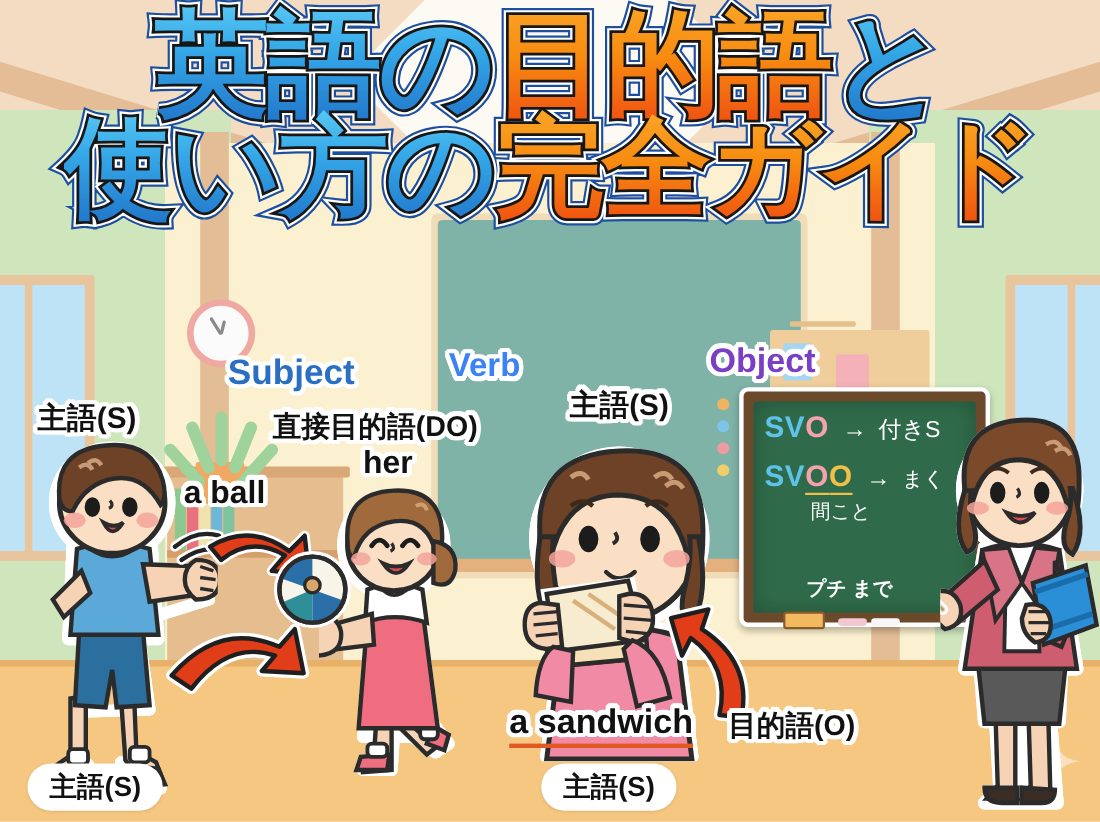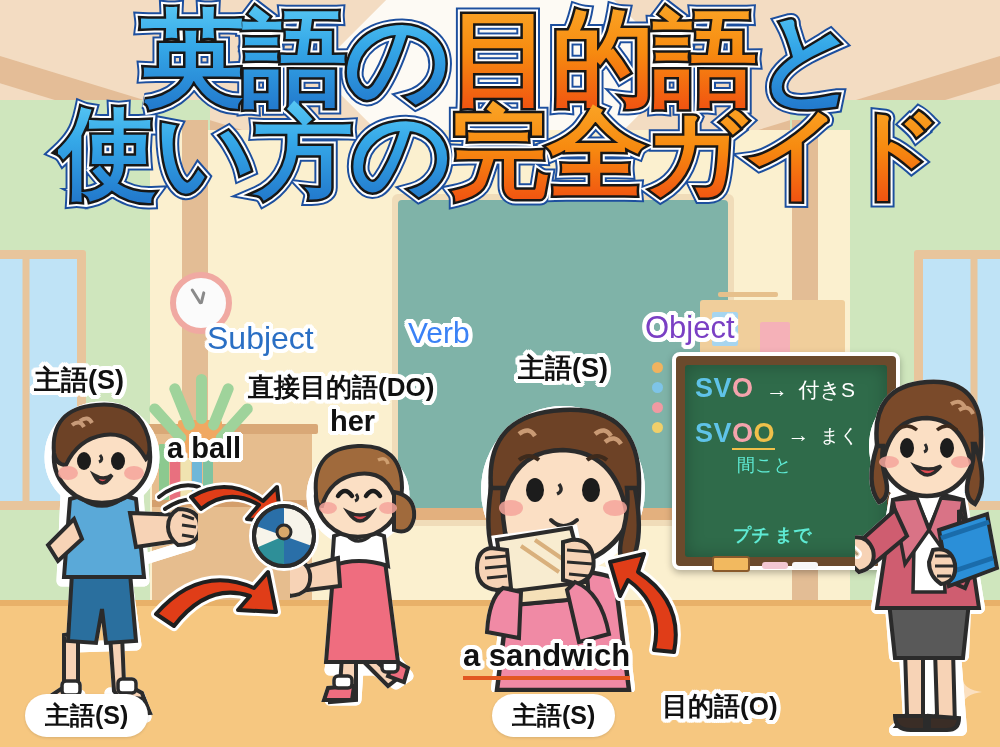--- a/index.html
+++ b/index.html
@@ -116,21 +116,21 @@
   }
   .bb-line { position:absolute; left:10px; right:6px; color:#fff; }
   .bb-code { font-weight:bold; letter-spacing:.5px; }
   .bb-c-s { color:#5fc3e8; }
   .bb-c-v { color:#5fc3e8; }
   .bb-c-o1 { color:#f4a3ac; }
   .bb-c-o2 { color:#f0c04a; }
   .bb-arrow { color:#ffffff; font-weight:bold; }
   .bb-jp { color:#ffffff; }
   .bb-under { border-bottom:2.5px solid #f0c04a; }
-  .bb-sub { color:#5eead4; }
+  .bb-sub { color:#ffffff; }
 
   .dots { position:absolute; left:652px; top:362px; }
   .dot { width:11px; height:11px; border-radius:50%; margin-bottom:9px; }
 
   
   .title-wrap {
     position:absolute; left:0; top:8px; width:1000px;
     text-align:center; z-index:40;
   }
   .title-line {
@@ -178,21 +178,21 @@
     position:absolute; font-weight:bold; white-space:nowrap; z-index:30;
     color:#111;
     text-shadow:
       -3px -3px 0 #fff, 3px -3px 0 #fff, -3px 3px 0 #fff, 3px 3px 0 #fff,
       -3px 0 0 #fff, 3px 0 0 #fff, 0 -3px 0 #fff, 0 3px 0 #fff,
       -4px 0 0 #fff, 4px 0 0 #fff, 0 -4px 0 #fff, 0 4px 0 #fff,
       -2px -4px 0 #fff, 2px -4px 0 #fff, -2px 4px 0 #fff, 2px 4px 0 #fff,
       -4px -2px 0 #fff, 4px -2px 0 #fff, -4px 2px 0 #fff, 4px 2px 0 #fff;
   }
   .lbl-eng {
-    position:absolute; font-weight:normal; white-space:nowrap; z-index:30;
+    position:absolute; font-weight:bold; white-space:nowrap; z-index:30;
     font-size:30px;
     text-shadow:
       -3px -3px 0 #fff, 3px -3px 0 #fff, -3px 3px 0 #fff, 3px 3px 0 #fff,
       -3px 0 0 #fff, 3px 0 0 #fff, 0 -3px 0 #fff, 0 3px 0 #fff,
       -4px 0 0 #fff, 4px 0 0 #fff, 0 -4px 0 #fff, 0 4px 0 #fff,
       -2px -4px 0 #fff, 2px -4px 0 #fff, -2px 4px 0 #fff, 2px 4px 0 #fff,
       -4px -2px 0 #fff, 4px -2px 0 #fff, -4px 2px 0 #fff, 4px 2px 0 #fff;
   }
   .pill {
     position:absolute; background:#fff; border-radius:22px;
@@ -299,21 +299,21 @@
 
 
   <div class="lbl-out" style="left:248px;top:370px;font-size:26px;">直接目的語(DO)</div>
 
   <div class="lbl-out" style="left:330px;top:405px;font-size:29px;">her</div>
 
   <div class="lbl-out" style="left:518px;top:350px;font-size:27px;">主語(S)</div>
 
   <div class="lbl-out underline-red" style="left:463px;top:638px;font-size:31px;">a sandwich</div>
 
-  <div class="lbl-out" style="left:662px;top:642px;font-size:26px;margin-top:47px;">目的語(O)</div>
+  <div class="lbl-out" style="left:662px;top:642px;font-size:26px;">目的語(O)</div>
 
   <div class="pill" style="left:25px;top:694px;">主語(S)</div>
   <div class="pill" style="left:492px;top:694px;">主語(S)</div>
 
   <div class="dots">
     <div class="dot" style="background:#f0b35f;"></div>
     <div class="dot" style="background:#7ec4e8;"></div>
     <div class="dot" style="background:#f09aa2;"></div>
     <div class="dot" style="background:#f0cf6a;"></div>
   </div>

